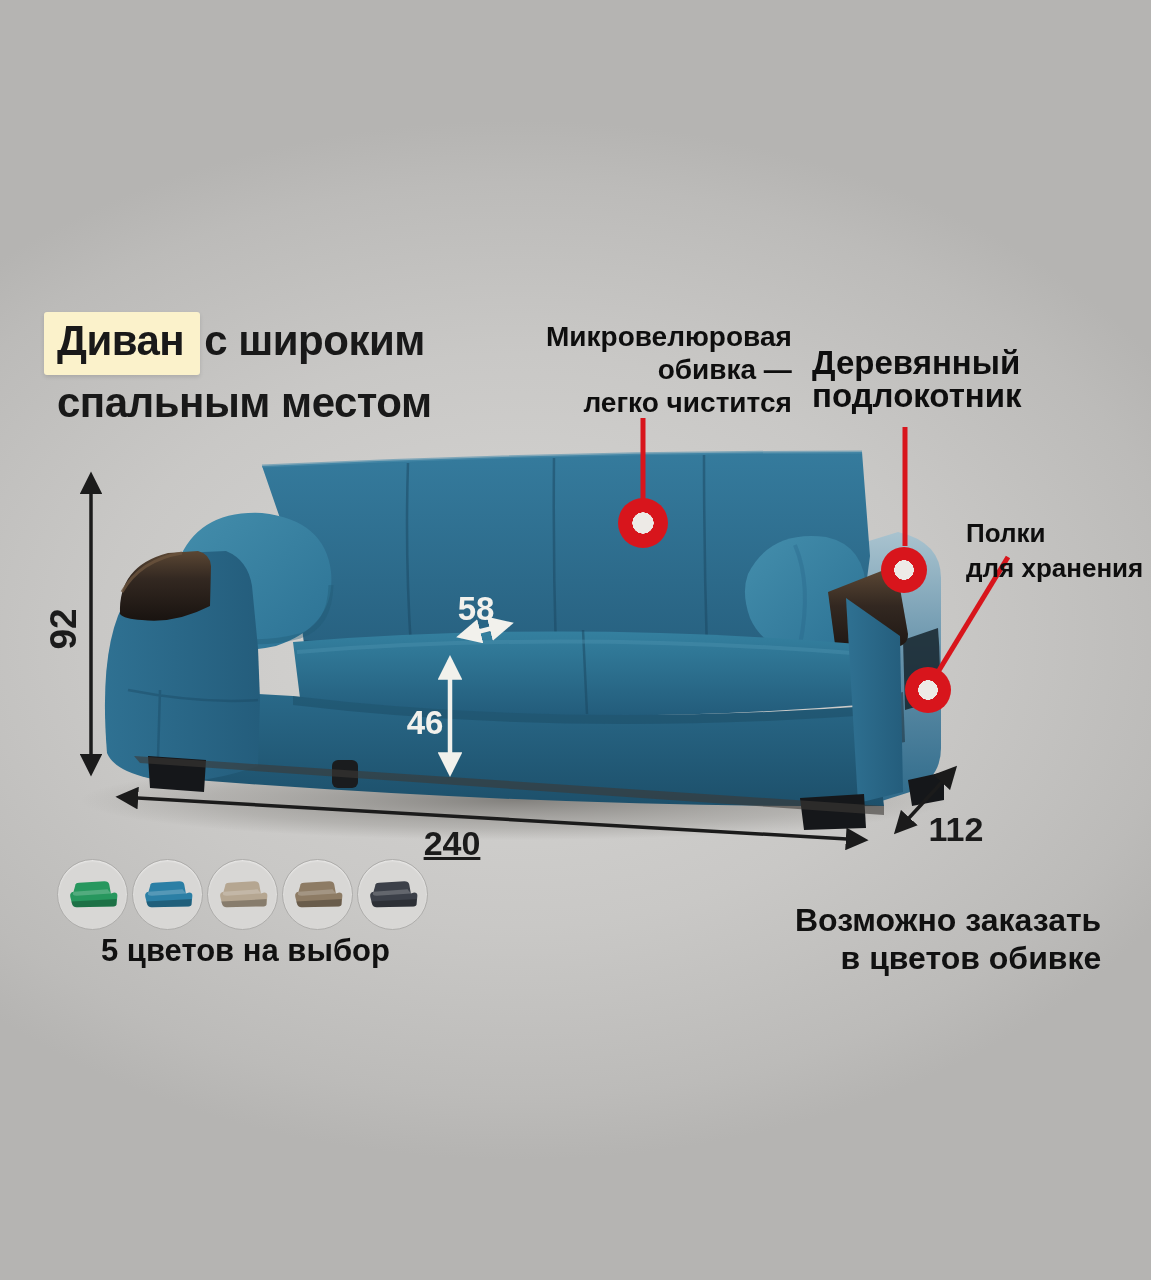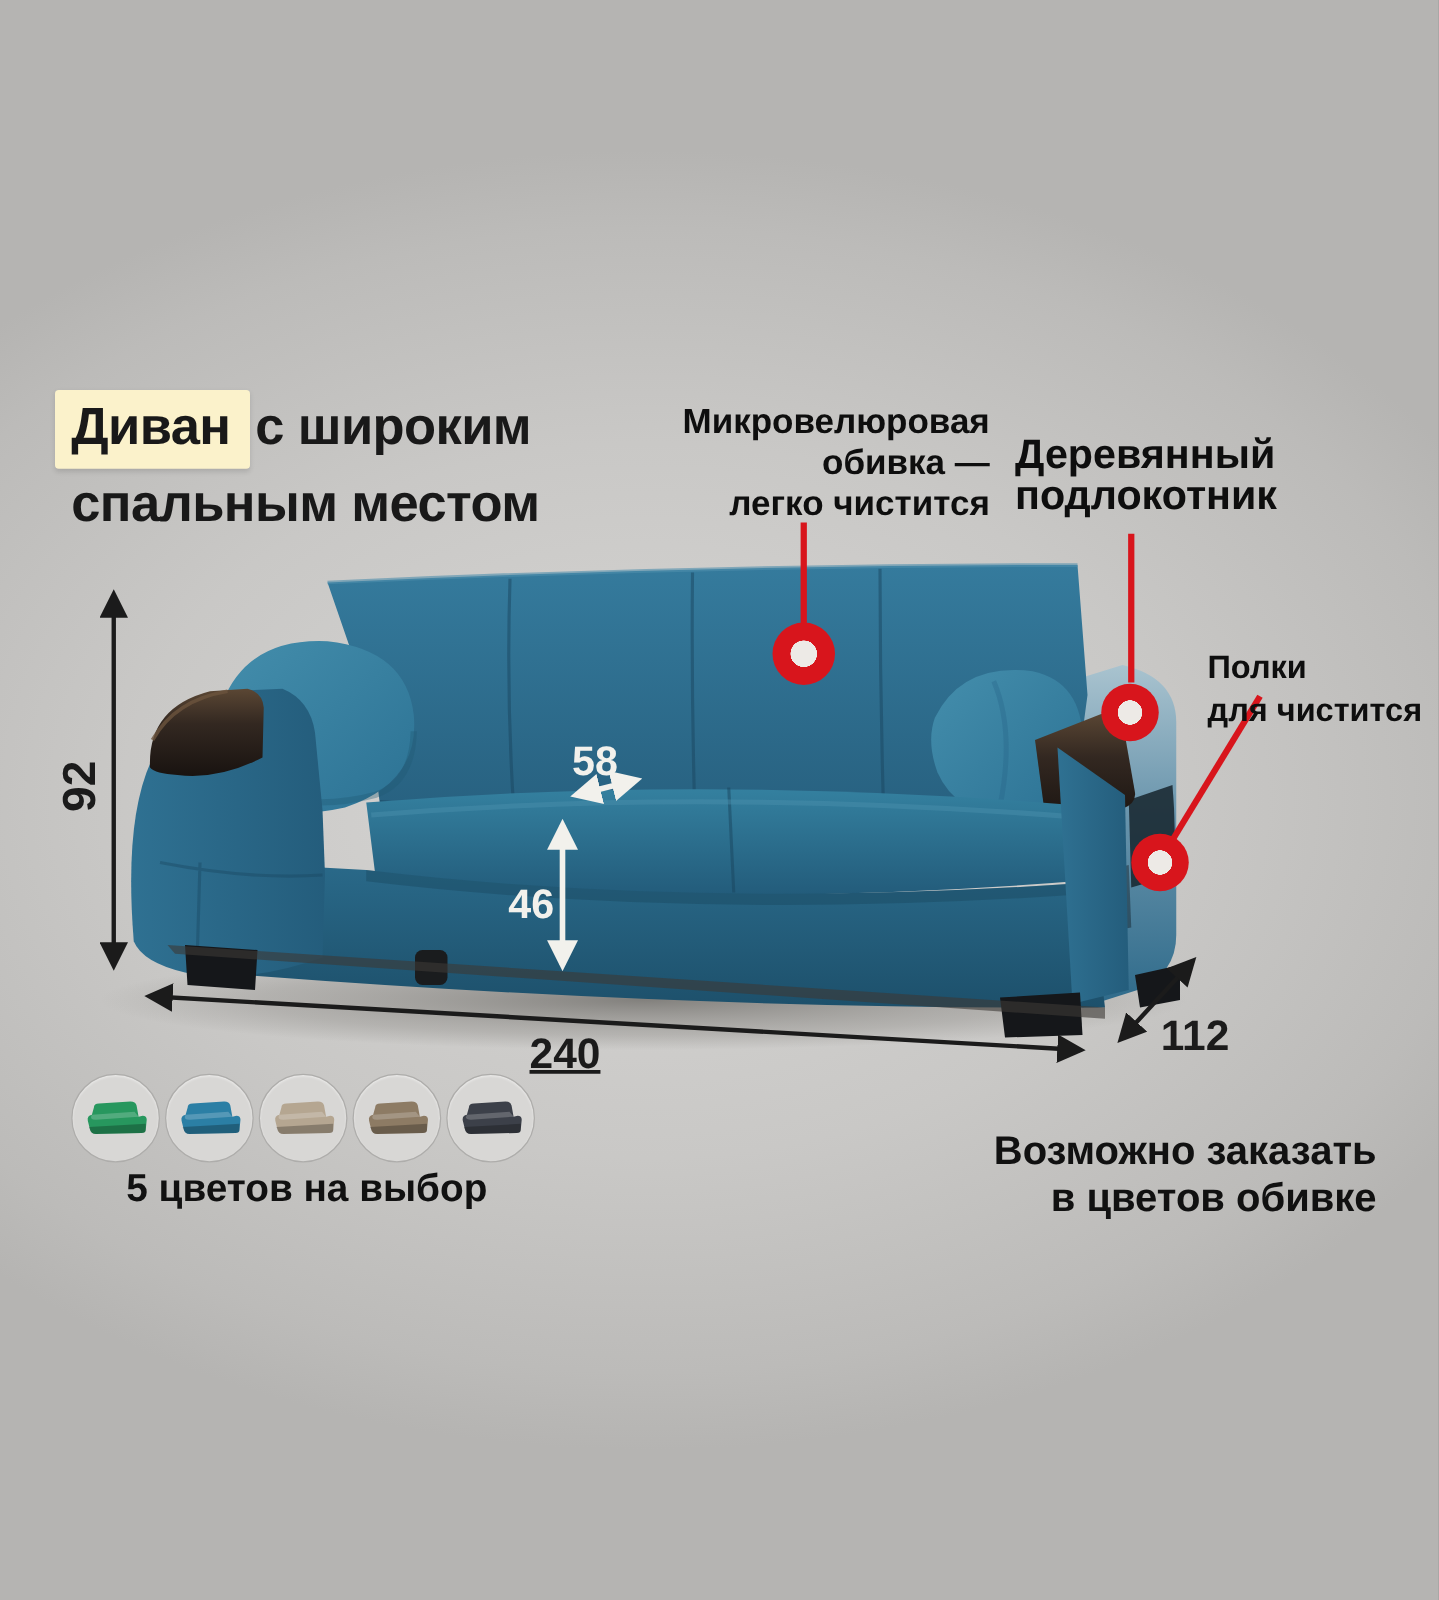--- a/index.html
+++ b/index.html
@@ -170,21 +170,21 @@
     <div>Микровелюровая</div>
     <div>обивка —</div>
     <div>легко чистится</div>
   </div>
   <div class="callout co-armrest">
     <div>Деревянный</div>
     <div>подлокотник</div>
   </div>
   <div class="callout co-shelves">
     <div>Полки</div>
-    <div>для чистится</div>
+    <div>для хранения</div>
   </div>
 
   <div class="dim d-height">92</div>
   <div class="dim white d-seatdepth">58</div>
   <div class="dim white d-seatheight">46</div>
   <div class="dim d-width">240</div>
   <div class="dim d-depth">112</div>
 
   <div class="swatches">
     <div class="swatch" style="color: rgb(39, 151, 94);">

